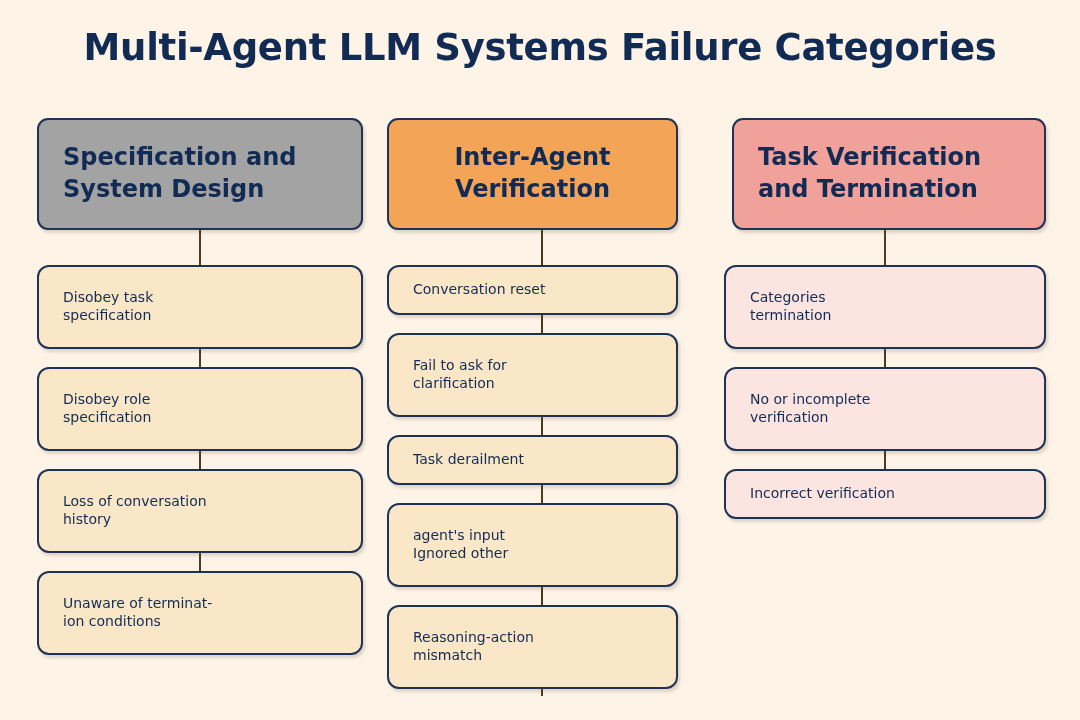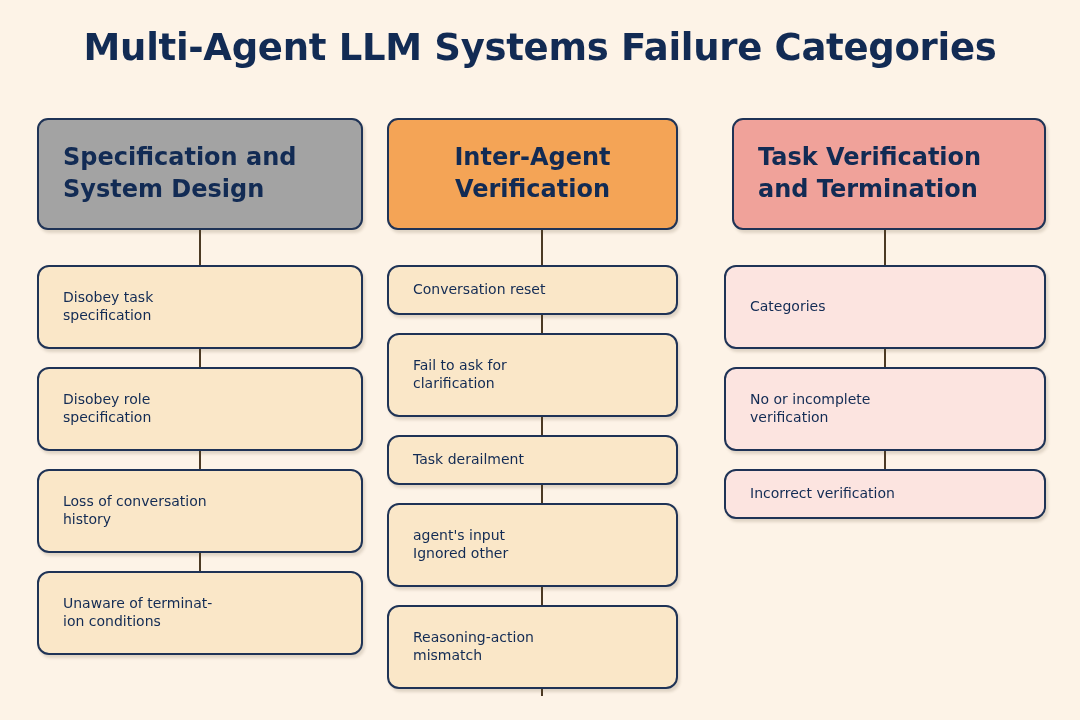--- a/index.html
+++ b/index.html
@@ -182,20 +182,21 @@
 
   <div class="column col-2">
     <div class="box header fill-2 align-left">
       <span class="box-line">Task Verification</span>
       <span class="box-line">and Termination</span>
     </div>
     <div class="gap-head"></div>
 
     <div class="box item fill-pink lines-2">
       <span class="box-line">Categories</span>
+      <span class="box-line">termination</span>
     </div>
     <div class="gap-item"></div>
 
     <div class="box item fill-pink lines-2">
       <span class="box-line">No or incomplete</span>
       <span class="box-line">verification</span>
     </div>
     <div class="gap-item"></div>
 
     <div class="box item fill-pink lines-1">

